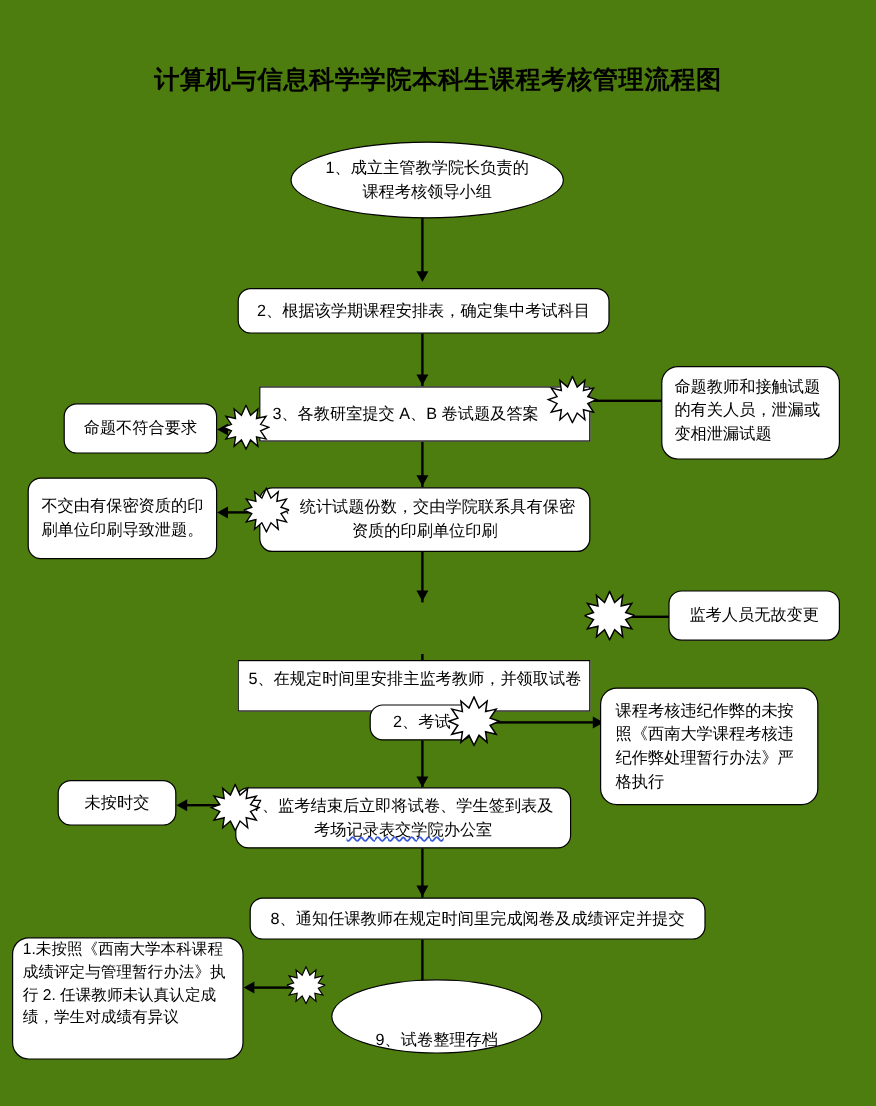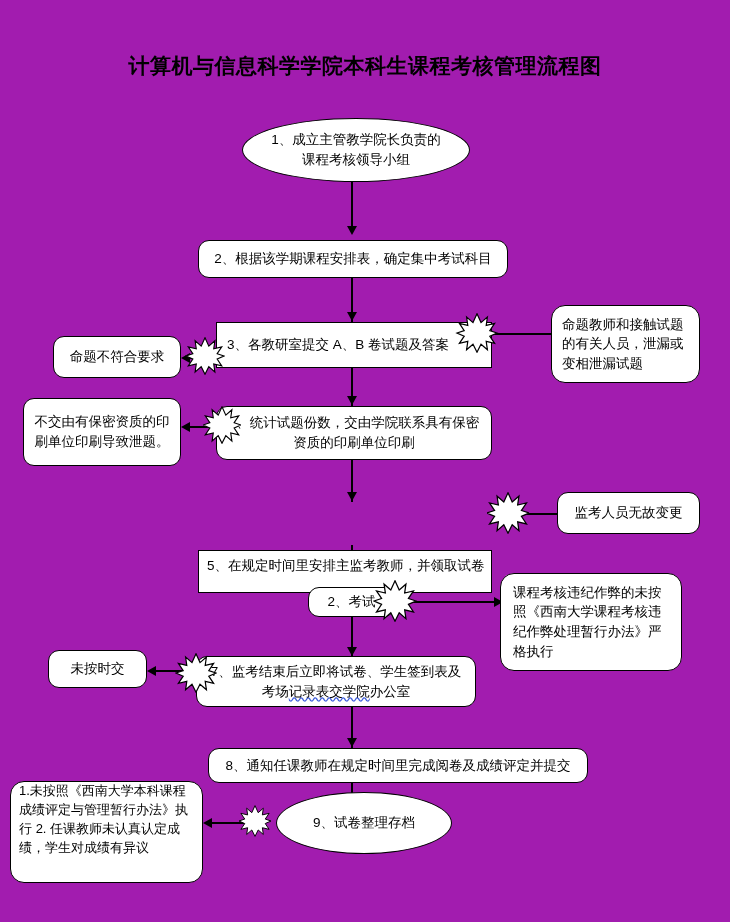--- a/index.html
+++ b/index.html
@@ -7,21 +7,21 @@
     padding: 0;
     background: #ffffff;
   }
   body {
     font-family: "Liberation Sans", "DejaVu Sans", sans-serif;
   }
   #page {
     position: relative;
     width: 730px;
     height: 922px;
-    background: #a21caf;
+    background: #4d7c0f;
     overflow: hidden;
   }
   .title {
     position: absolute;
     left: 0;
     top: 52px;
     width: 730px;
     text-align: center;
     font-family: "Liberation Serif", "DejaVu Serif", serif;
     font-weight: bold;
@@ -204,21 +204,21 @@
     <span class="txt">
       <span>7、监考结束后立即将试卷、学生签到表及</span><br>
       <span>考场</span><span class="spell">记录表交学院</span><span>办公室</span>
     </span>
   </div>
 
   <div class="node rect center" style="left:208px; top:748px; width:380px; height:35px;">
     <span class="txt">8、通知任课教师在规定时间里完成阅卷及成绩评定并提交</span>
   </div>
 
-  <div class="ellipse" style="left:276px; top:792px; width:176px; height:62px;">
+  <div class="ellipse" style="left:276px; top:816px; width:176px; height:62px;align-items:flex-end;">
     <span class="txt" style="padding:0 22px;">9、试卷整理存档</span>
   </div>
 
   <div class="node rounded center" style="left:53px; top:336px; width:128px; height:42px;">
     <span class="txt">命题不符合要求</span>
   </div>
 
   <div class="node rounded center" style="left:23px; top:398px; width:158px; height:68px;">
     <span class="txt">不交由有保密资质的印刷单位印刷导致泄题。</span>
   </div>
@@ -227,21 +227,21 @@
     <span class="txt">未按时交</span>
   </div>
 
   <div class="node rounded topal leftal" style="left:10px; top:733px; width:193px; height:102px; font-size:13px;">
     <span class="txt" style="padding:0 8px;">
       <span>1.未按照《西南大学本科课程成绩评定与管理暂行办法》执行</span>
       <span>2. 任课教师未认真认定成绩，学生对成绩有异议</span>
     </span>
   </div>
 
-  <div class="node rounded leftal" style="left:551px; top:305px; width:149px; height:78px;">
+  <div class="node rounded leftal" style="left:551px; top:305px; width:149px; height:78px;font-family:Liberation Mono, monospace;">
     <span class="txt" style="padding:0 10px;">命题教师和接触试题的有关人员，泄漏或变相泄漏试题</span>
   </div>
 
   <div class="node rounded center" style="left:557px; top:492px; width:143px; height:42px;">
     <span class="txt">监考人员无故变更</span>
   </div>
 
   <div class="node rounded leftal" style="left:500px; top:573px; width:182px; height:98px;">
     <span class="txt" style="padding:0 12px;">课程考核违纪作弊的未按照《西南大学课程考核违纪作弊处理暂行办法》严格执行</span>
   </div>

